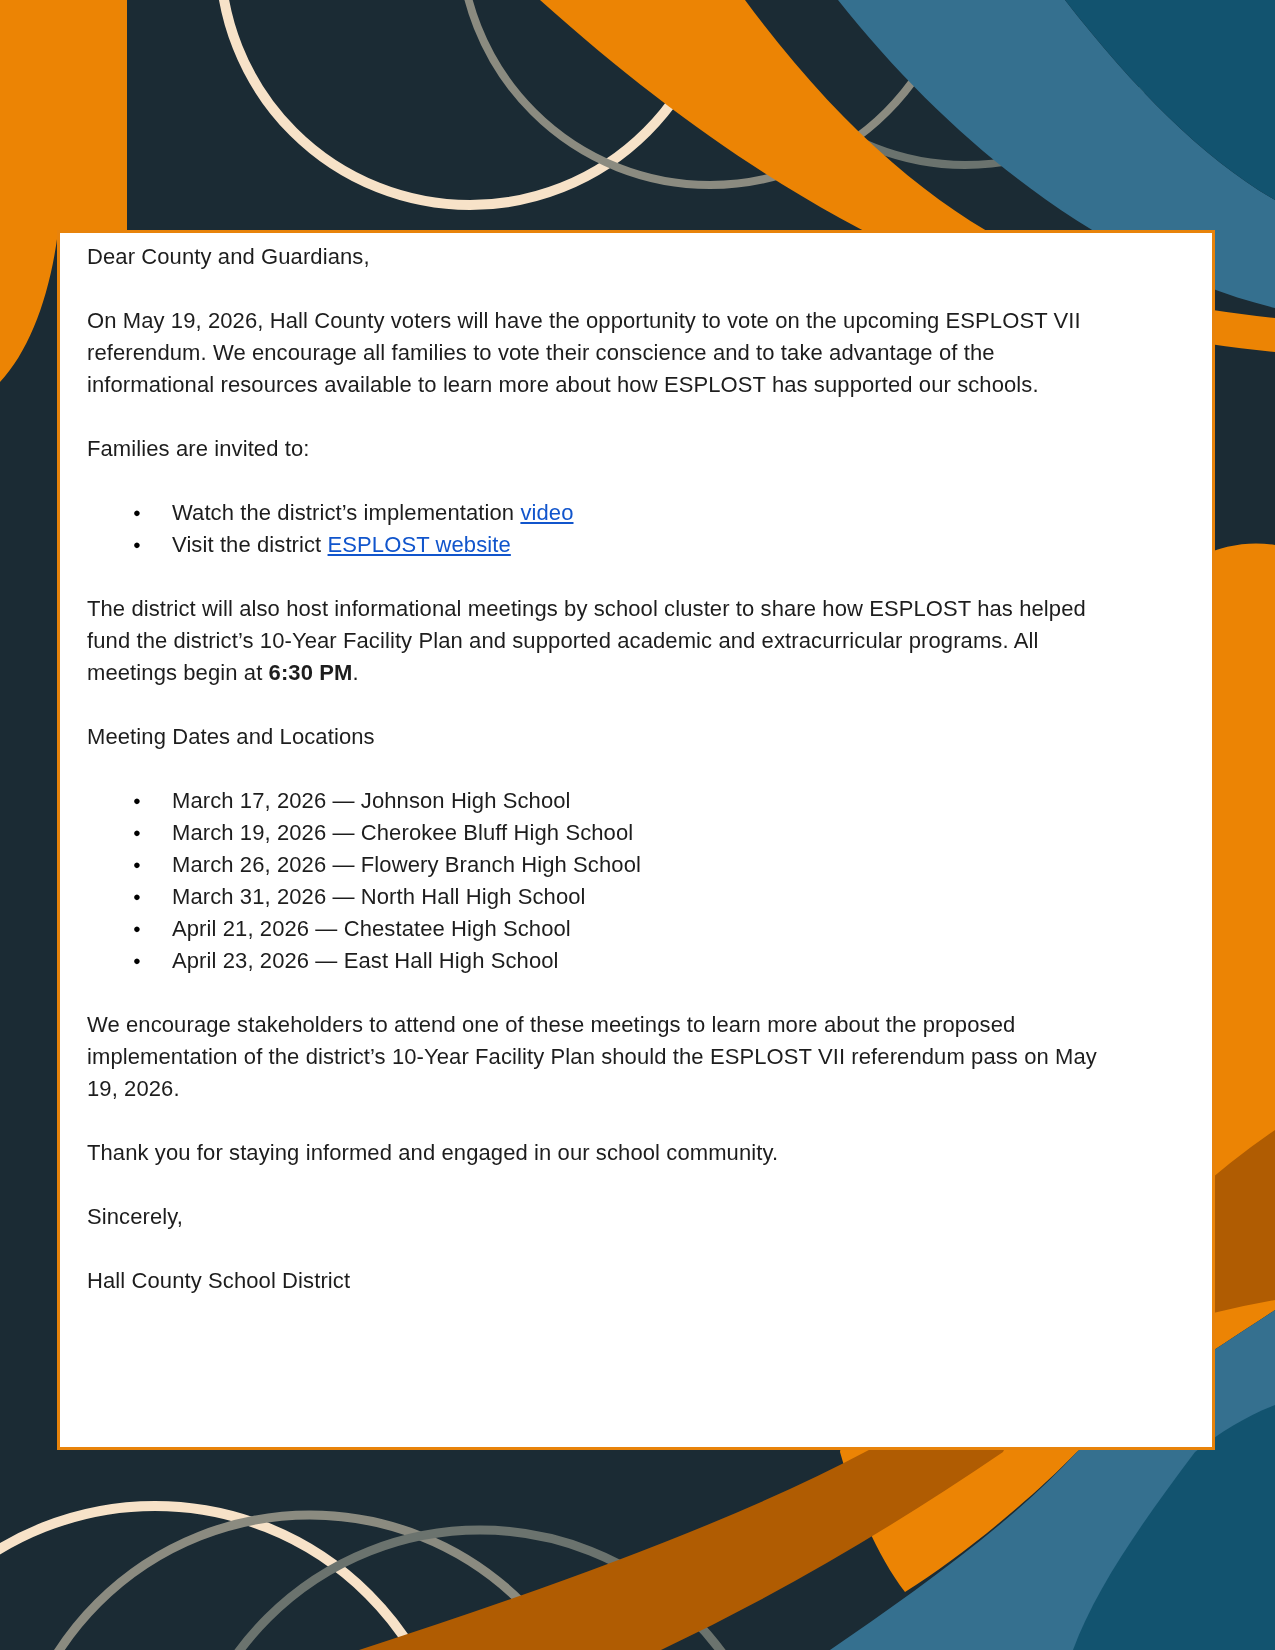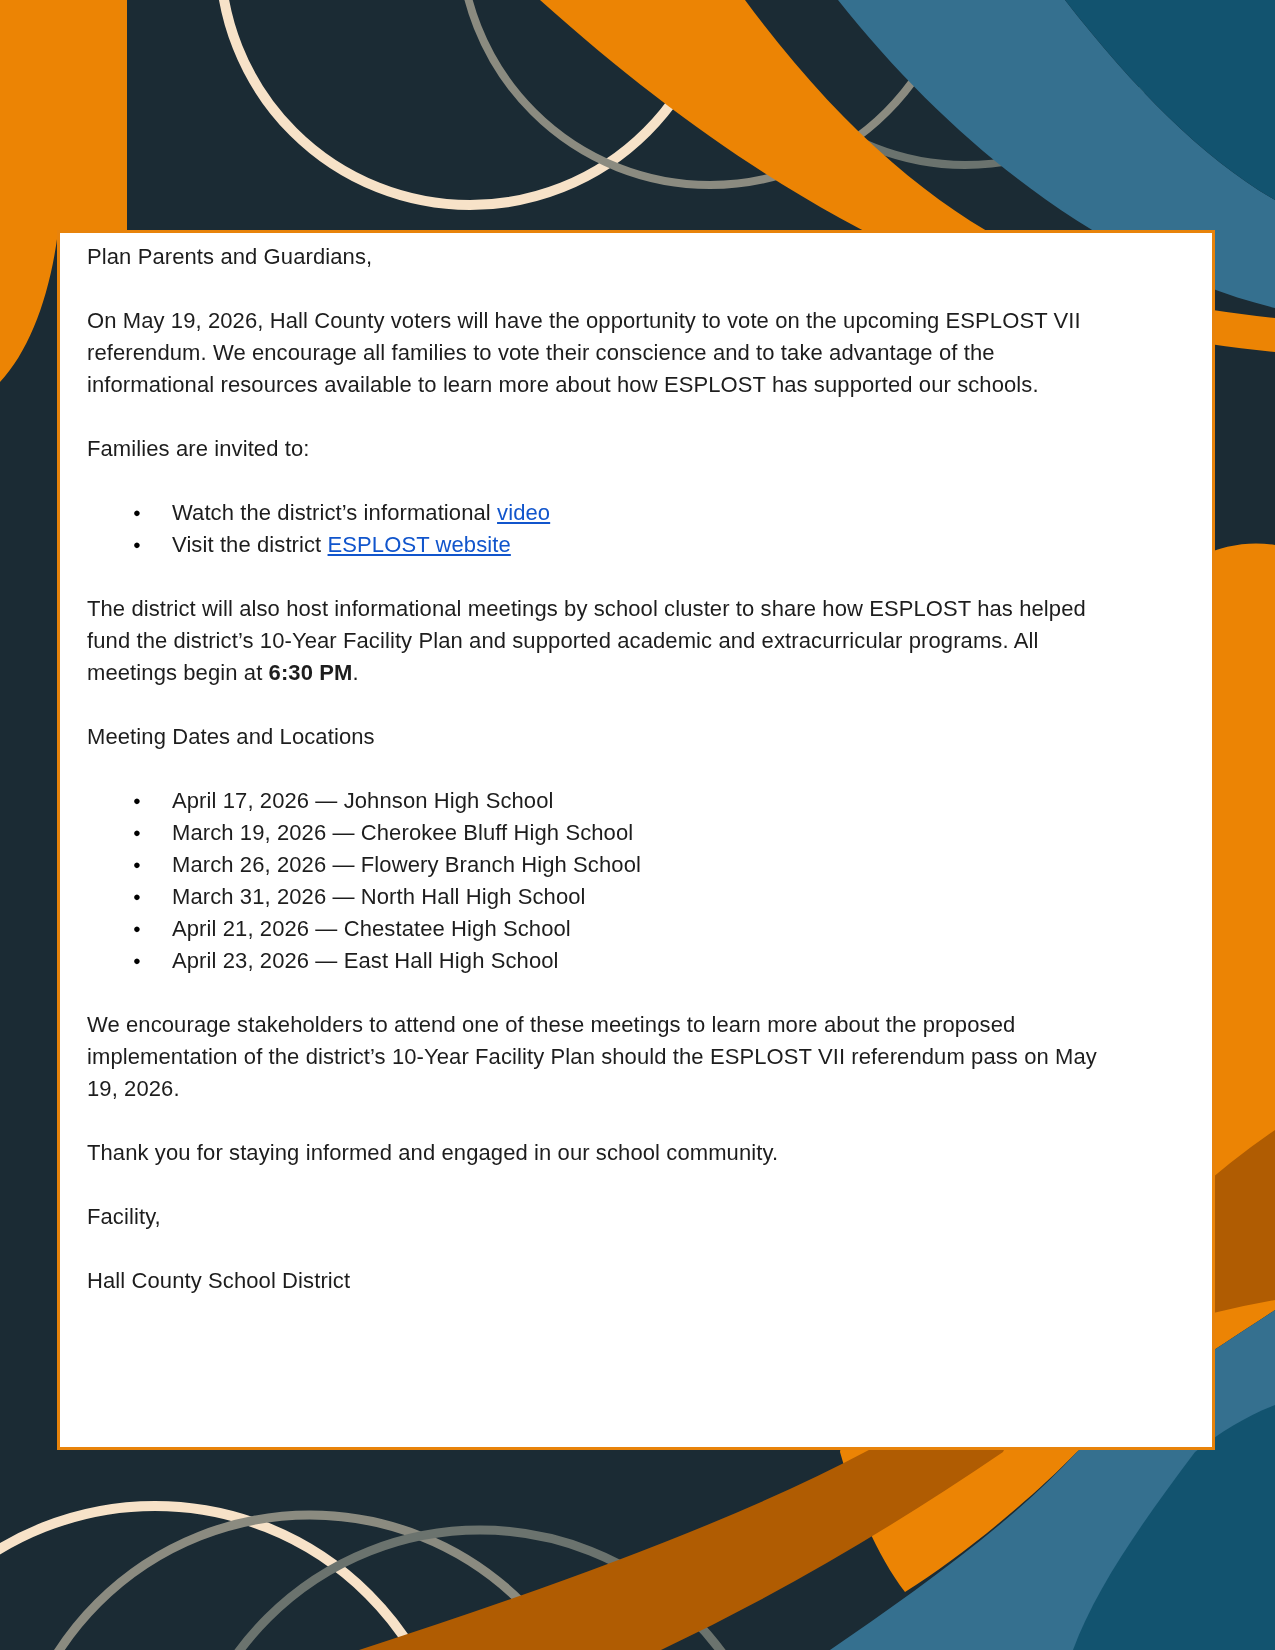--- a/index.html
+++ b/index.html
@@ -54,44 +54,44 @@
   <path d="M1275,545 C1120,520 940,800 840,1452 C855,1505 880,1560 905,1592 C960,1558 1030,1500 1077,1452 C1140,1395 1215,1350 1275,1310 Z" fill="#EC8404"></path>
 
   <path d="M359,1650 Q700,1540 865,1452 Q1100,1330 1275,1300 L1275,1130 Q1100,1250 1003,1452 Q830,1570 661,1650 Z" fill="#B05C02"></path>
 
   <path d="M1077,1452 C1010,1525 910,1595 830,1650 L1275,1650 L1275,1310 C1215,1350 1140,1395 1077,1452 Z" fill="#35708F"></path>
 
   <path d="M1195,1452 C1140,1525 1095,1590 1073,1650 L1275,1650 L1275,1405 C1248,1415 1220,1432 1195,1452 Z" fill="#12536F"></path>
 </svg>
 
 <main class="card">
-  <p>Plan Parents and Guardians,</p>
+  <p>Dear County and Guardians,</p>
 
   <p>On May 19, 2026, Hall County voters will have the opportunity to vote on the upcoming ESPLOST VII referendum. We encourage all families to vote their conscience and to take advantage of the informational resources available to learn more about how ESPLOST has supported our schools.</p>
 
   <p>Families are invited to:</p>
 
   <ul>
-    <li><span>Watch the district’s informational </span><a class="link" href="#">video</a></li>
+    <li><span>Watch the district’s implementation </span><a class="link" href="#">video</a></li>
     <li><span>Visit the district </span><a class="link" href="#">ESPLOST website</a></li>
   </ul>
 
   <p><span>The district will also host informational meetings by school cluster to share how ESPLOST has helped fund the district’s 10-Year Facility Plan and supported academic and extracurricular programs. All meetings begin at </span><strong>6:30 PM</strong><span>.</span></p>
 
   <p class="bold">Meeting Dates and Locations</p>
 
   <ul>
-    <li>April 17, 2026 — Johnson High School</li>
+    <li>March 17, 2026 — Johnson High School</li>
     <li>March 19, 2026 — Cherokee Bluff High School</li>
     <li>March 26, 2026 — Flowery Branch High School</li>
     <li>March 31, 2026 — North Hall High School</li>
     <li>April 21, 2026 — Chestatee High School</li>
     <li>April 23, 2026 — East Hall High School</li>
   </ul>
 
   <p>We encourage stakeholders to attend one of these meetings to learn more about the proposed implementation of the district’s 10-Year Facility Plan should the ESPLOST VII referendum pass on May 19, 2026.</p>
 
   <p>Thank you for staying informed and engaged in our school community.</p>
 
-  <p>Facility,</p>
+  <p>Sincerely,</p>
 
   <p class="signature">Hall County School District</p>
 </main>
 
 </body></html>

